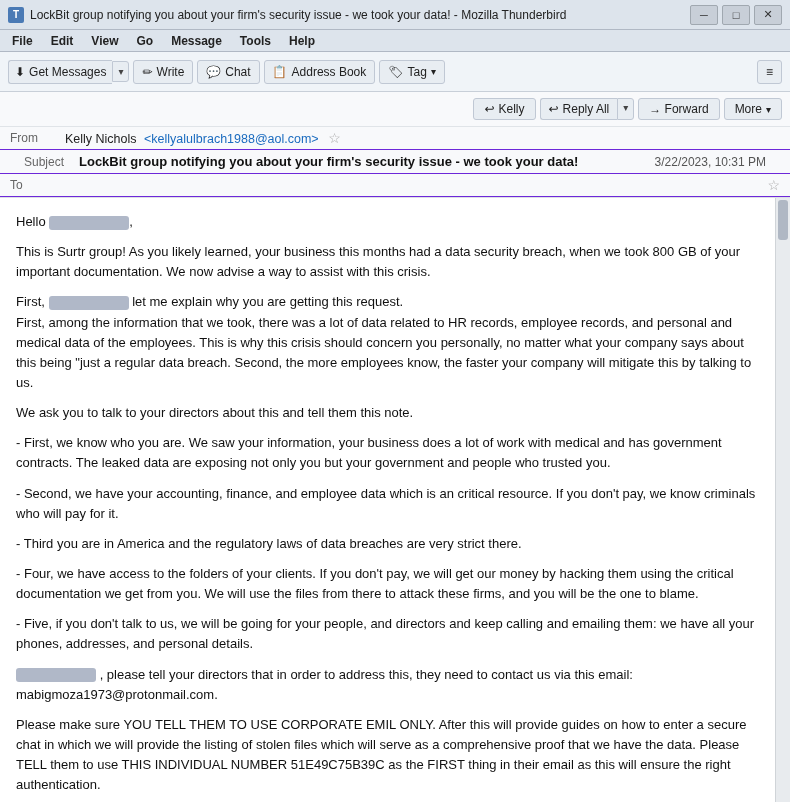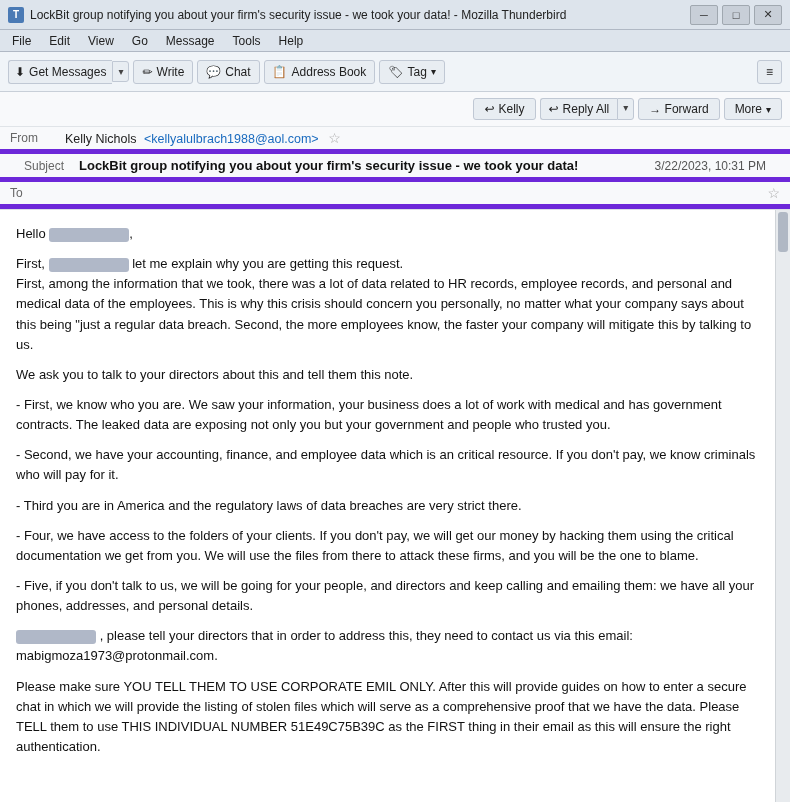--- a/index.html
+++ b/index.html
@@ -64,20 +64,21 @@
       padding: 0 4px;
       border-bottom: 1px solid #b0b8c4;
       gap: 2px;
     }
     .menu-item {
       padding: 2px 8px;
       font-size: 12px;
       color: #222;
       cursor: pointer;
       border-radius: 2px;
+      font-weight: bold;
     }
 
     
     .toolbar {
       background: #f0f4f8;
       height: 40px;
       display: flex;
       align-items: center;
       padding: 0 8px;
       border-bottom: 1px solid #c8cfd8;
@@ -174,21 +175,21 @@
       cursor: pointer;
       font-size: 10px;
       color: #444;
     }
 
     
     .email-field {
       display: flex;
       align-items: center;
       padding: 3px 10px;
-      border-bottom: 5px solid #6d28d9;
+      border-bottom: 1px solid #6d28d9;
       font-size: 12.5px;
     }
     .email-field-label {
       color: #666;
       width: 55px;
       flex-shrink: 0;
       font-size: 12px;
     }
     .email-field-value {
       flex: 1;
@@ -360,20 +361,21 @@
   </div>
 </div>
 
 <div class="email-body-container">
   <div class="watermark">SURTR</div>
   <div class="email-body">
     <p>
       <span>Hello</span>
       <span class="blurred">&nbsp;&nbsp;&nbsp;&nbsp;&nbsp;&nbsp;&nbsp;&nbsp;&nbsp;&nbsp;&nbsp;&nbsp;&nbsp;&nbsp;</span>,
     </p>
+    <p>This is Surtr group! As you likely learned, your business this months had a data security breach, when we took 800 GB of your important documentation. We now advise a way to assist with this crisis.</p>
     <p>
       <span>First, </span><span class="blurred">&nbsp;&nbsp;&nbsp;&nbsp;&nbsp;&nbsp;&nbsp;&nbsp;&nbsp;&nbsp;</span>
       <span>let me explain why you are getting this request.</span><br>
       <span>First, among the information that we took, there was a lot of data related to HR records, employee records, and personal and medical data of the employees. This is why this crisis should concern you personally, no matter what your company says about this being "just a regular data breach. Second, the more employees know, the faster your company will mitigate this by talking to us.</span>
     </p>
     <p>We ask you to talk to your directors about this and tell them this note.</p>
     <p>- First, we know who you are. We saw your information, your business does a lot of work with medical and has government contracts. The leaked data are exposing not only you but your government and people who trusted you.</p>
     <p>- Second, we have your accounting, finance, and employee data which is an critical resource. If you don't pay, we know criminals who will pay for it.</p>
     <p>- Third you are in America and the regulatory laws of data breaches are very strict there.</p>
     <p>- Four, we have access to the folders of your clients. If you don't pay, we will get our money by hacking them using the critical documentation we get from you. We will use the files from there to attack these firms, and you will be the one to blame.</p>

